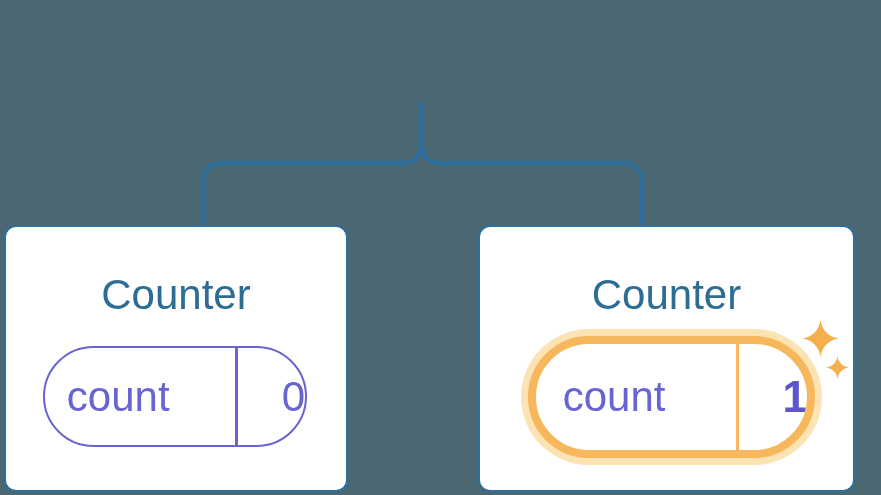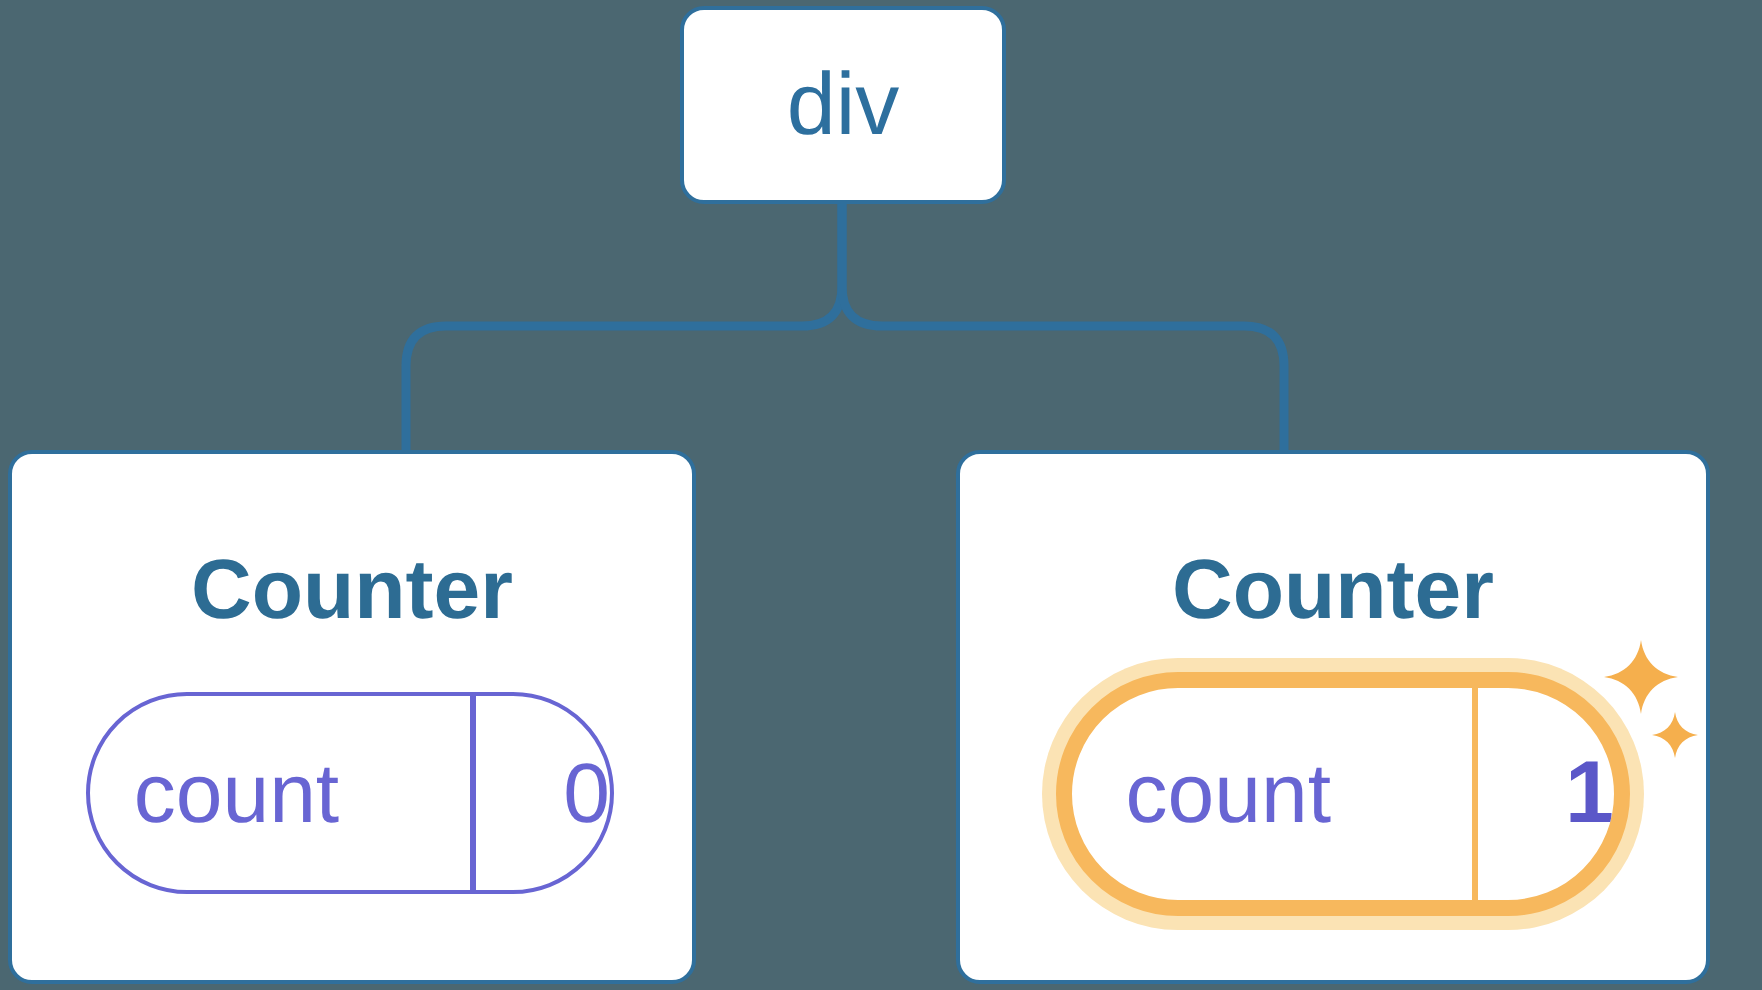--- a/index.html
+++ b/index.html
@@ -24,21 +24,21 @@
   .card {
     position:absolute; top:225px; height:267px; box-sizing:border-box;
     background: var(--card-background,#fff);
     border:2.5px solid var(--connector-blue,#2F6F9C); border-radius:12px;
   }
   .card--left  { left:4px;   width:344px; }
   .card--right { left:478px; width:377px; }
 
   .card-title {
     position:absolute; top:44px; left:0; right:0; margin:0;
-    text-align:center; font-size:42px; line-height:48px; font-weight:700;
+    text-align:center; font-size:42px; line-height:48px; font-weight:400;
     color: var(--heading-blue,#2D6C93);
   }
 
   .pill { display:flex; box-sizing:border-box; background:#fff;gap:44px; }
   .pill--plain {
     position:absolute; left:37px; top:119px; width:264px; height:101px;
     border:2.5px solid var(--pill-purple,#6865D3); border-radius:51px;
     overflow:hidden;
   }
   .pill-key {
@@ -73,23 +73,20 @@
 </head>
 <body>
 
 <div class="stage">
 
   <svg class="connectors" width="881" height="495" viewBox="0 0 881 495" aria-hidden="true">
     <path d="M421 102 V143 Q421 163 401 163 H223 Q203 163 203 183 V225"></path>
     <path d="M421 102 V143 Q421 163 441 163 H622 Q642 163 642 183 V225"></path>
   </svg>
 
-  <div class="node">
-    <span class="node-label">div</span>
-  </div>
 
   <section class="card card--left">
     <h2 class="card-title">Counter</h2>
     <div class="pill pill--plain">
       <span class="pill-key">count</span>
       <span class="pill-divider"></span>
       <span class="pill-value">0</span>
     </div>
   </section>
 

